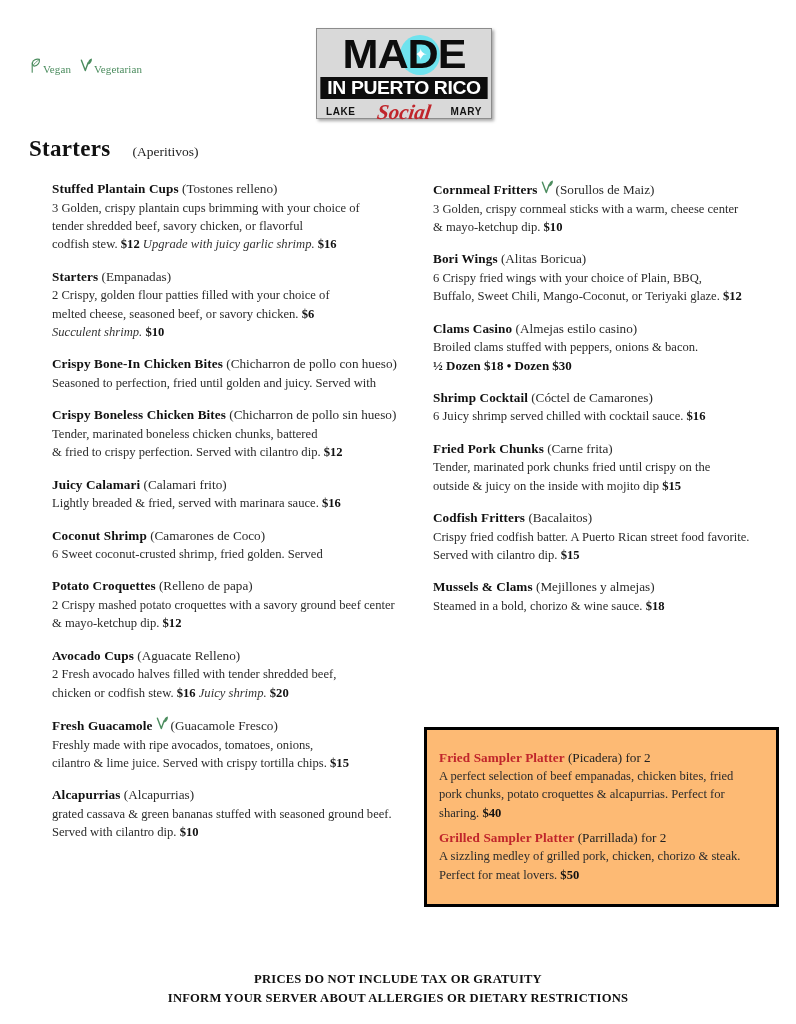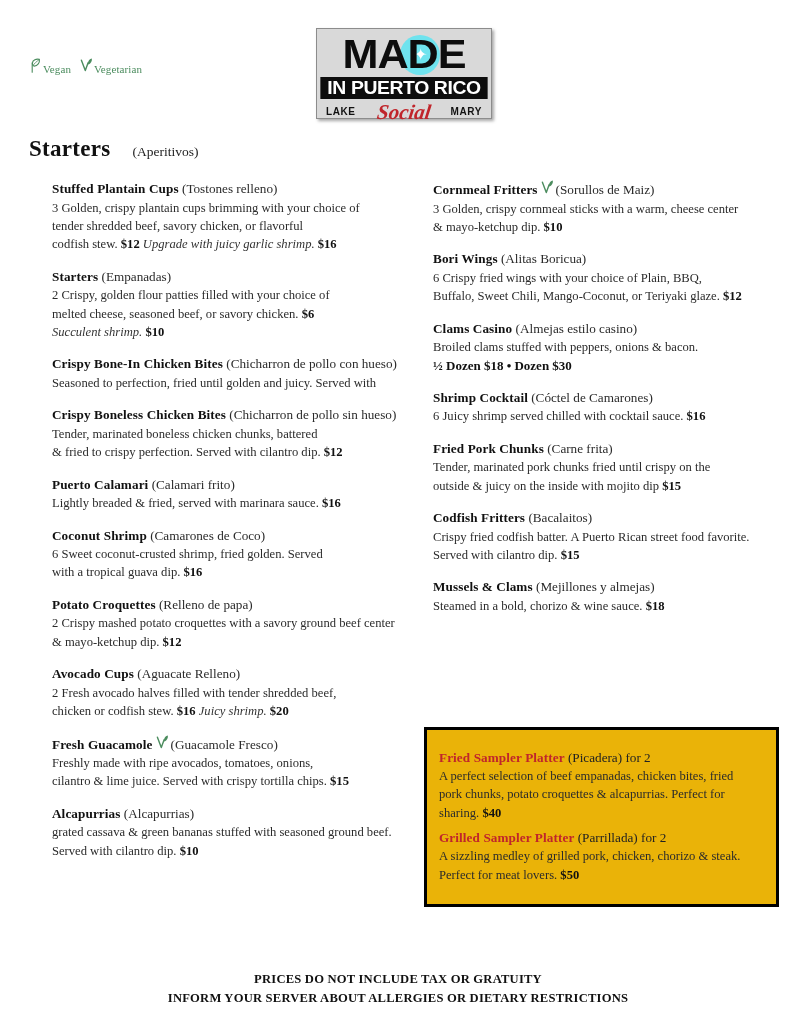--- a/index.html
+++ b/index.html
@@ -191,21 +191,21 @@
   .item-desc .priceline { font-weight: bold; font-size: 13px; color: #111; }
 
   
   .sampler-box {
     position: absolute;
     left: 424px;
     top: 727px;
     width: 355px;
     height: 180px;
     border: 3px solid #000;
-    background: #eab308;
+    background: #fdba74;
     padding: 18px 16px 12px 12px;
   }
   .sampler {  }
   .sampler + .sampler { margin-top: 6px; }
   .sampler-name {
     font-size: 13.2px;
     line-height: 19px;
     color: #111;
   }
   .sampler-name .en {
@@ -300,27 +300,26 @@
       <div class="item">
         <div class="item-name"><span class="en">Crispy Bone-In Chicken Bites</span> <span class="es">(Chicharron de pollo con hueso)</span></div>
         <div class="item-desc"><span>Seasoned to perfection, fried until golden and juicy. Served with</span></div>
       </div>
       <div class="item">
         <div class="item-name"><span class="en">Crispy Boneless Chicken Bites</span> <span class="es">(Chicharron de pollo sin hueso)</span></div>
         <div class="item-desc"><span>Tender, marinated boneless chicken chunks, battered</span></div>
         <div class="item-desc"><span>&amp; fried to crispy perfection. Served with cilantro dip. </span><span class="price">$12</span></div>
       </div>
       <div class="item">
-        <div class="item-name"><span class="en">Puerto Calamari</span> <span class="es">(Calamari frito)</span></div>
+        <div class="item-name"><span class="en">Juicy Calamari</span> <span class="es">(Calamari frito)</span></div>
         <div class="item-desc"><span>Lightly breaded &amp; fried, served with marinara sauce. </span><span class="price">$16</span></div>
       </div>
       <div class="item">
         <div class="item-name"><span class="en">Coconut Shrimp</span> <span class="es">(Camarones de Coco)</span></div>
         <div class="item-desc"><span>6 Sweet coconut-crusted shrimp, fried golden. Served</span></div>
-        <div class="item-desc"><span>with a tropical guava dip. </span><span class="price">$16</span></div>
       </div>
       <div class="item">
         <div class="item-name"><span class="en">Potato Croquettes</span> <span class="es">(Relleno de papa)</span></div>
         <div class="item-desc"><span>2 Crispy mashed potato croquettes with a savory ground beef center</span></div>
         <div class="item-desc"><span>&amp; mayo-ketchup dip. </span><span class="price">$12</span></div>
       </div>
       <div class="item">
         <div class="item-name"><span class="en">Avocado Cups</span> <span class="es">(Aguacate Relleno)</span></div>
         <div class="item-desc"><span>2 Fresh avocado halves filled with tender shredded beef,</span></div>
         <div class="item-desc"><span>chicken or codfish stew. </span><span class="price">$16</span><span>   </span><span class="upg">Juicy shrimp.</span><span> </span><span class="price">$20</span></div>

